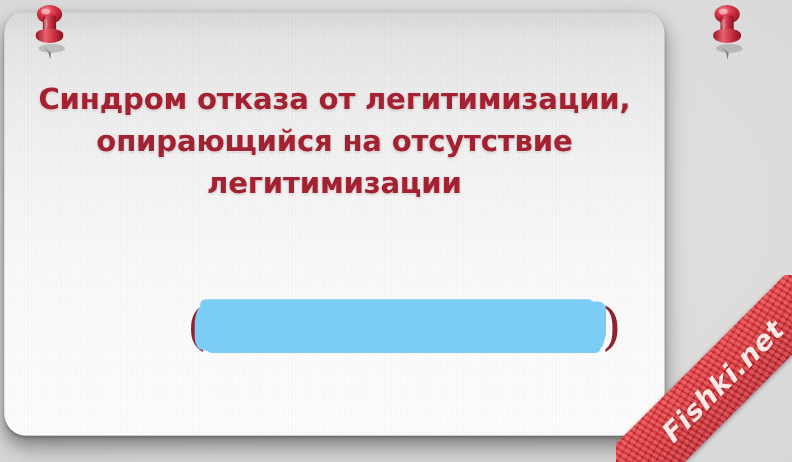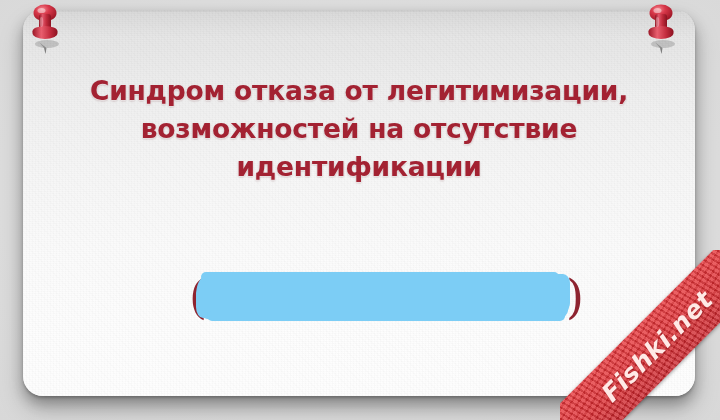--- a/index.html
+++ b/index.html
@@ -20,23 +20,23 @@
     width: 720px;
     height: 420px;
     background:
       radial-gradient(ellipse 900px 520px at 50% 45%, #e4e4e4 0%, #d6d6d6 70%, #cfcfcf 100%);
     overflow: hidden;
   }
 
   
   .card {
     position: absolute;
-    left: 23px;
+    left: 4px;
     top: 10px;
-    width: 672px;
+    width: 600px;
     height: 386px;
     border-radius: 20px;
     background:
       linear-gradient(180deg,
         #d8d8d8 0%,
         #e6e6e6 7%,
         #efefef 22%,
         #f6f6f6 42%,
         #fbfbfb 62%,
         #fdfdfd 80%,
@@ -203,22 +203,22 @@
 <body>
 
 <div class="stage">
 
   <div class="card">
     <div class="card-topline"></div>
     <div class="card-grain"></div>
 
     <div class="quote">
       <span class="line line-1">Синдром отказа от легитимизации,</span>
-      <span class="line line-2">возможностей на отсутствие</span>
-      <span class="line line-3">идентификации</span>
+      <span class="line line-2">опирающийся на отсутствие</span>
+      <span class="line line-3">легитимизации</span>
     </div>
 
     <div class="answer">
       <span class="paren paren-open">(</span>
       <span class="paren paren-close">)</span>
       <div class="redaction"></div>
     </div>
   </div>
 
   <div class="pin pin-left">

